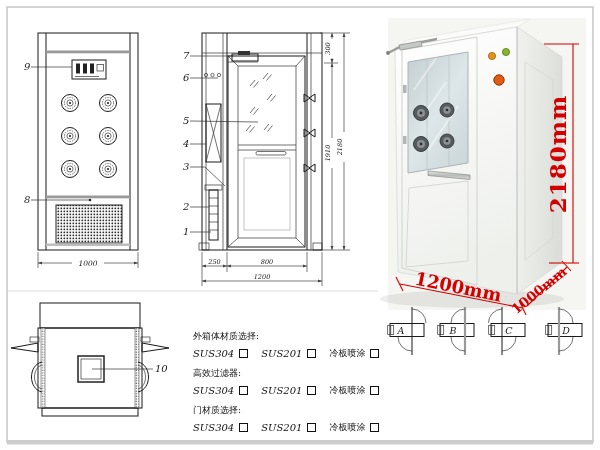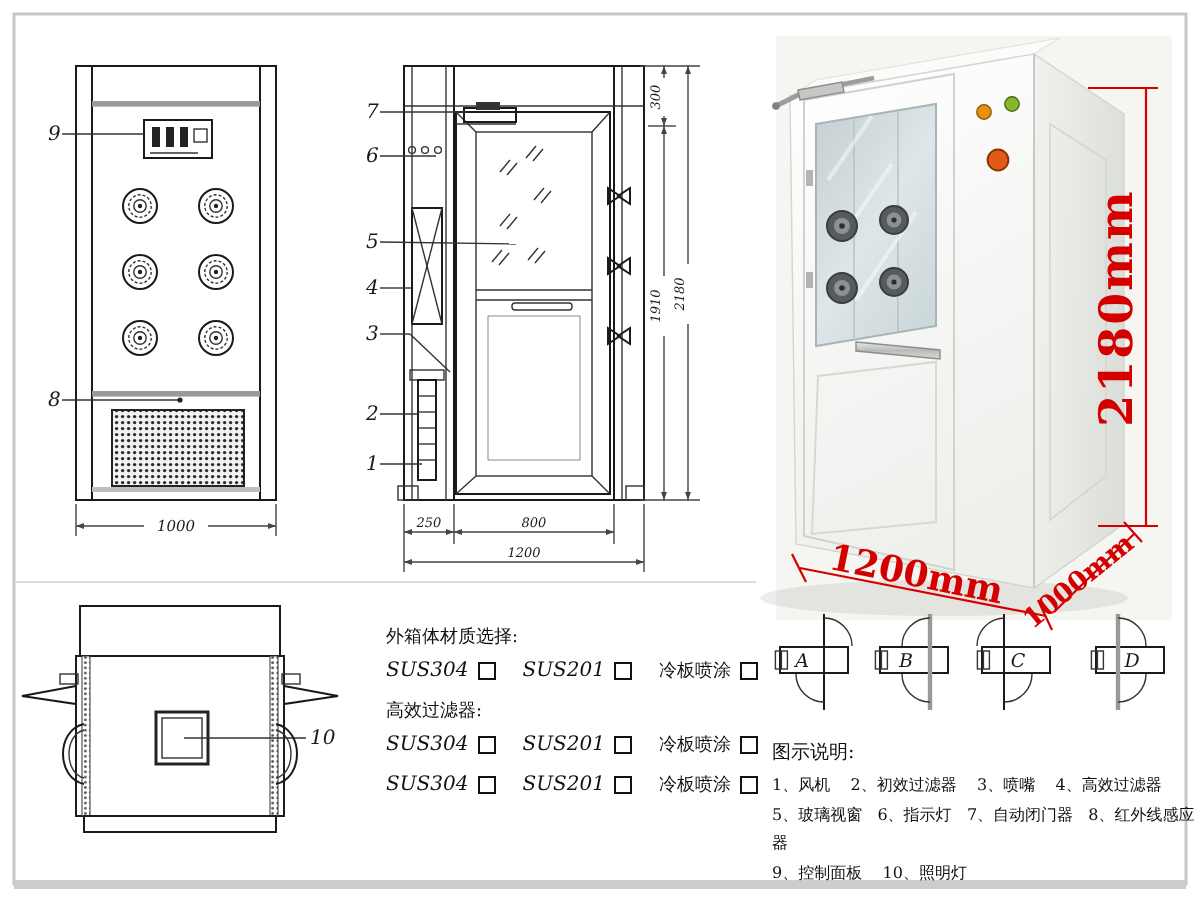--- a/index.html
+++ b/index.html
@@ -12,21 +12,21 @@
   .dim2{font:italic 7.5px "DejaVu Serif","Liberation Serif",serif;}
   .red-label text{fill:inherit;}
   .red-big{font:bold 23px "DejaVu Serif","Liberation Serif",serif;letter-spacing:1px;}
   .red-mid{font:bold 18px "DejaVu Serif","Liberation Serif",serif;}
   .red-sml{font:bold 13.5px "DejaVu Serif","Liberation Serif",serif;}
   .red-lines line,.red-lines path{stroke:inherit;fill:none;stroke-width:1.1;}
   .ln{stroke:#1a1a1a;stroke-width:1;fill:none;}
   .thin{stroke:#333;stroke-width:.7;fill:none;}
   .dimln{stroke:#444;stroke-width:.7;fill:none;}
   .gray{fill:#9a9a9a;}
-  .materials{position:absolute;left:193px;top:312px;width:195px;}
+  .materials{position:absolute;left:193px;top:330px;width:195px;}
   .mat-title{font-size:9px;color:#111;margin:0 0 4px 0;font-family:"DejaVu Serif","Liberation Serif",serif;}
   .mat-row{display:flex;align-items:center;margin:0 0 7px 0;}
   .sus{font:italic 10px "DejaVu Serif","Liberation Serif",serif;color:#111;text-align:center;}
   .cjk{font-size:9px;color:#111;font-family:Liberation Sans, sans-serif;}
   .cb{display:inline-block;width:7px;height:7px;border:1.4px solid #111;margin:0 13px 0 5px;background:#fff;}
   .cb.last{margin-right:0;}
   .legend{position:absolute;left:386px;top:370px;width:212px;}
   .legend-title{font-size:9.5px;color:#111;margin-bottom:3px;font-family:"DejaVu Serif","Liberation Serif",serif;}
   .legend-row{font-size:8px;color:#111;line-height:14.5px;white-space:pre-wrap;
               font-family:"DejaVu Serif","Liberation Serif",serif;}
@@ -420,31 +420,26 @@
     <div class="mat-row">
       <span class="sus">SUS304</span>
           <span class="cb"></span>
       <span class="sus">SUS201</span>
           <span class="cb"></span>
       <span class="cjk">冷板喷涂</span>
           <span class="cb last"></span>
     </div>
   </div>
   <div class="mat-section">
+    <div class="mat-title">门材质选择:</div>
     <div class="mat-row">
       <span class="sus">SUS304</span>
           <span class="cb"></span>
       <span class="sus">SUS201</span>
           <span class="cb"></span>
       <span class="cjk">冷板喷涂</span>
           <span class="cb last"></span>
     </div>
   </div>
 </div>
 
-<div class="legend">
-  <div class="legend-title">图示说明:</div>
-  <div class="legend-row">1、风机    2、初效过滤器    3、喷嘴    4、高效过滤器</div>
-  <div class="legend-row">5、玻璃视窗   6、指示灯   7、自动闭门器   8、红外线感应器</div>
-  <div class="legend-row">9、控制面板    10、照明灯</div>
+
 </div>
 
-</div>
-
 </body></html>

